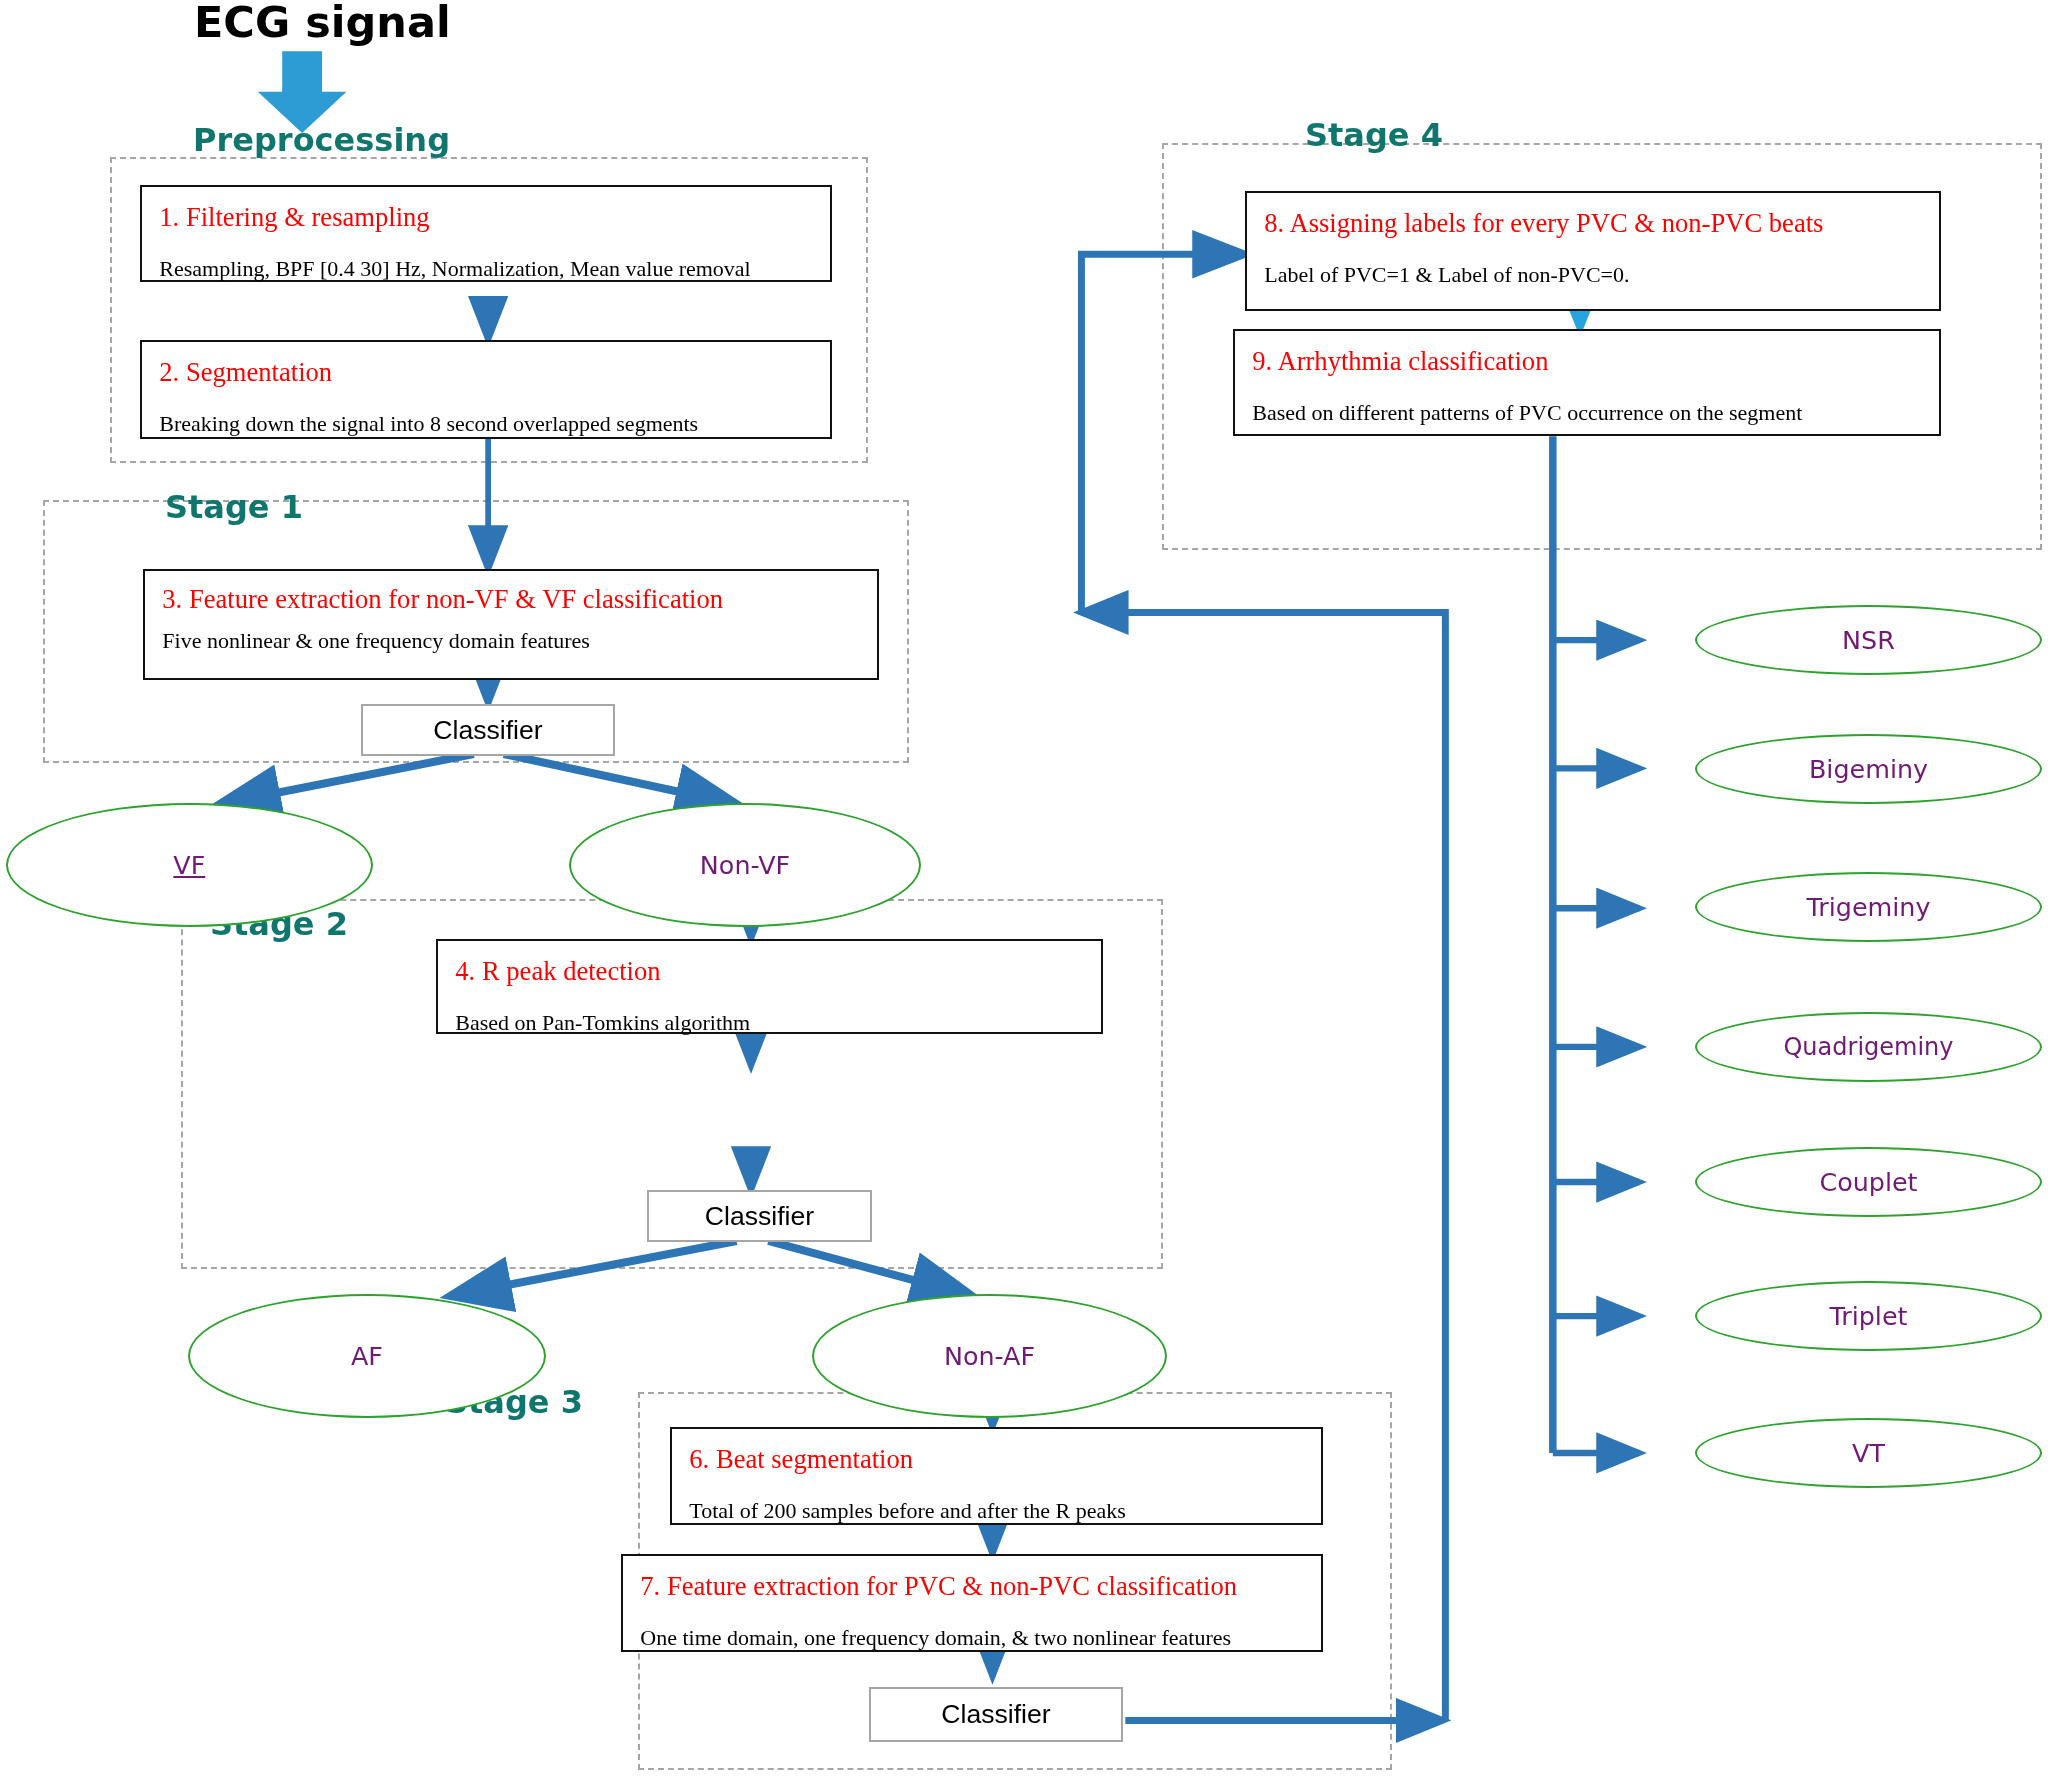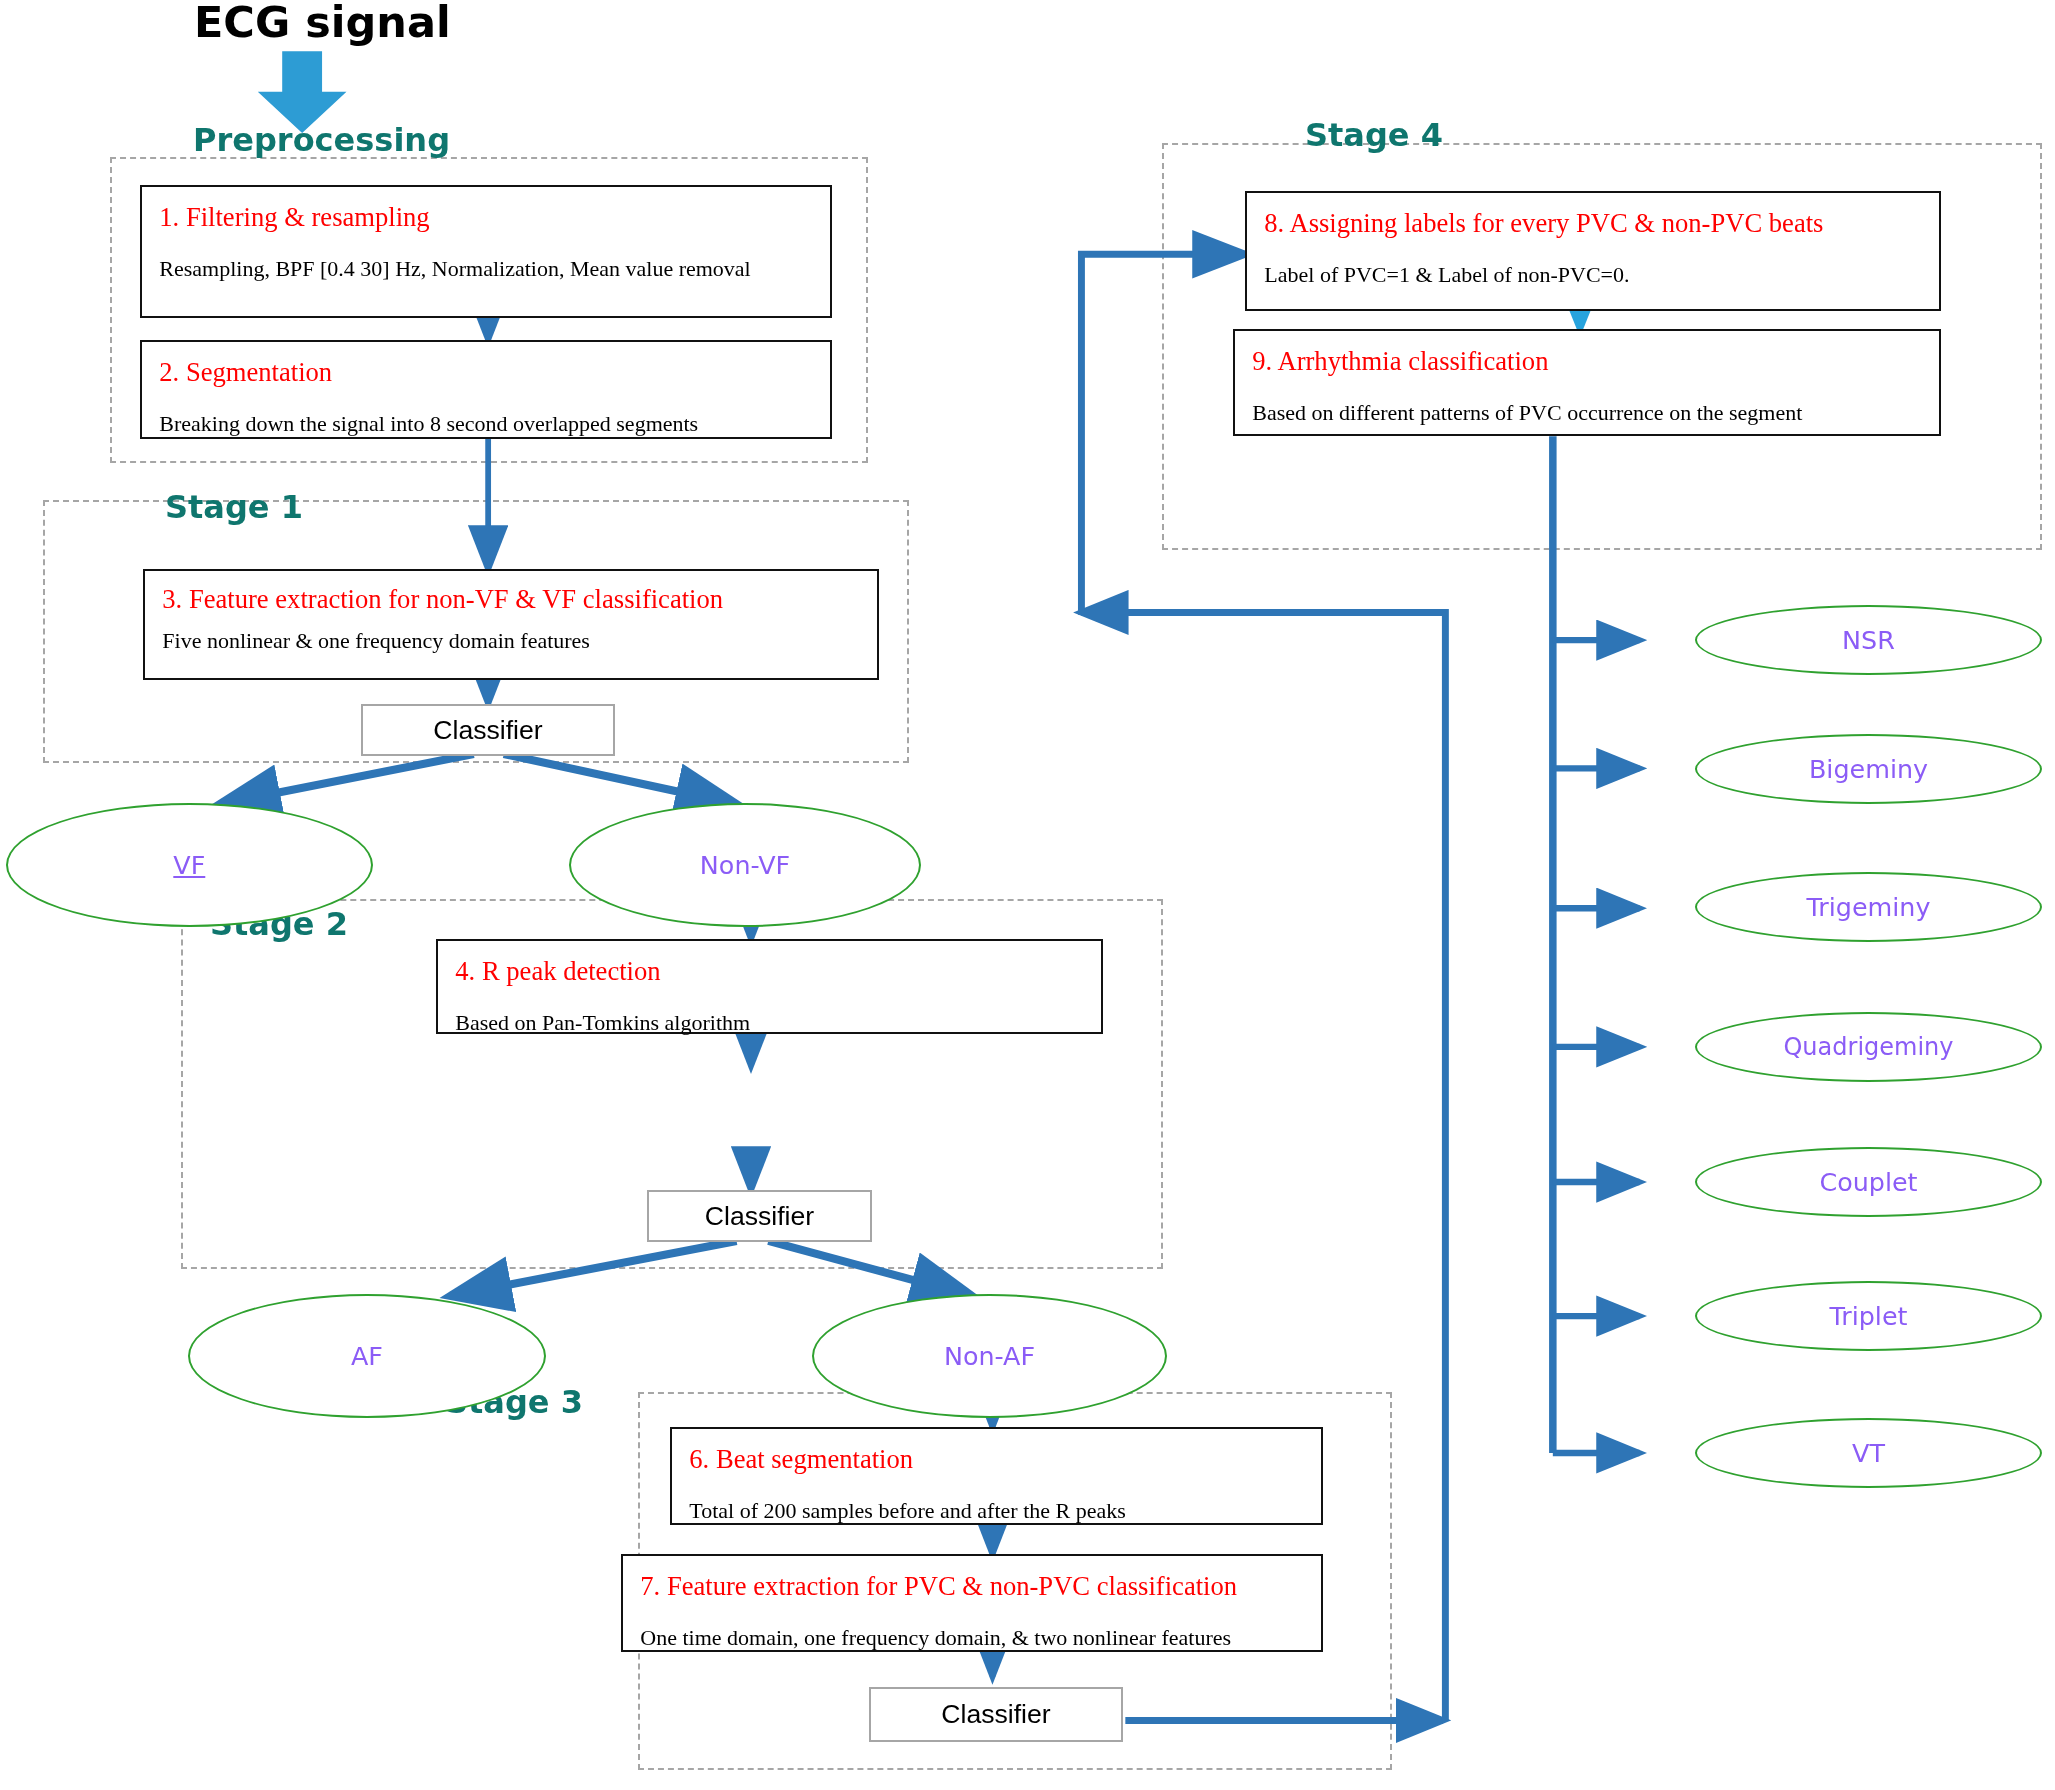--- a/index.html
+++ b/index.html
@@ -19,21 +19,21 @@
   .proc .sub{color:#000;font-size:22px;line-height:1.2;margin:0;font-family:"Liberation Serif",serif;}
 
   
   .classifier{position:absolute;box-sizing:border-box;border:2.3px solid #a6a6a6;background:#fff;
               display:flex;align-items:center;justify-content:center;
               font-family:Liberation Sans, sans-serif;font-size:26.6px;color:#000;}
 
   
   .ellipse{position:absolute;box-sizing:border-box;border:2.9px solid #2fa12f;border-radius:50%;
            background:#fff;display:flex;align-items:center;justify-content:center;
-           font-family:"DejaVu Sans",sans-serif;font-size:25.4px;color:#8b5cf6;}
+           font-family:"DejaVu Sans",sans-serif;font-size:25.4px;color:#701a75;}
   .ellipse.small-font{font-size:24px;}
 
   
   #ecg-title{position:absolute;font-family:"DejaVu Sans",sans-serif;font-weight:bold;
              font-size:43px;color:#000;white-space:nowrap;}
 </style>
 </head>
 <body>
 
 <div id="page">
@@ -108,21 +108,21 @@
     <line x1="2688" y1="1330" x2="2838" y2="1330" stroke="#2e75b6" stroke-width="11" marker-end="url(#ahb)"></line>
     <line x1="2688" y1="1572" x2="2838" y2="1572" stroke="#2e75b6" stroke-width="11" marker-end="url(#ahb)"></line>
     <line x1="2688" y1="1812" x2="2838" y2="1812" stroke="#2e75b6" stroke-width="11" marker-end="url(#ahb)"></line>
     <line x1="2688" y1="2046" x2="2838" y2="2046" stroke="#2e75b6" stroke-width="11" marker-end="url(#ahb)"></line>
     <line x1="2688" y1="2278" x2="2838" y2="2278" stroke="#2e75b6" stroke-width="11" marker-end="url(#ahb)"></line>
     <line x1="2688" y1="2515" x2="2838" y2="2515" stroke="#2e75b6" stroke-width="11" marker-end="url(#ahb)"></line>
   </svg>
 
   <div id="ecg-title" style="left:194px;top:-2.9px;">ECG signal</div>
 
-  <div class="proc" style="left:140px;top:185px;width:692px;height:133px;">
+  <div class="proc" style="left:140px;top:185px;width:692px;height:97px;">
     <p class="ttl">1. Filtering &amp; resampling</p>
     <p class="sub">Resampling, BPF [0.4 30] Hz, Normalization, Mean value removal</p>
   </div>
 
   <div class="proc" style="left:140px;top:340px;width:692px;height:99px;">
     <p class="ttl">2. Segmentation</p>
     <p class="sub">Breaking down the signal into 8 second overlapped segments</p>
   </div>
 
   <div class="proc" style="left:143px;top:569px;width:736px;height:111px;padding-top:12.7px;">

